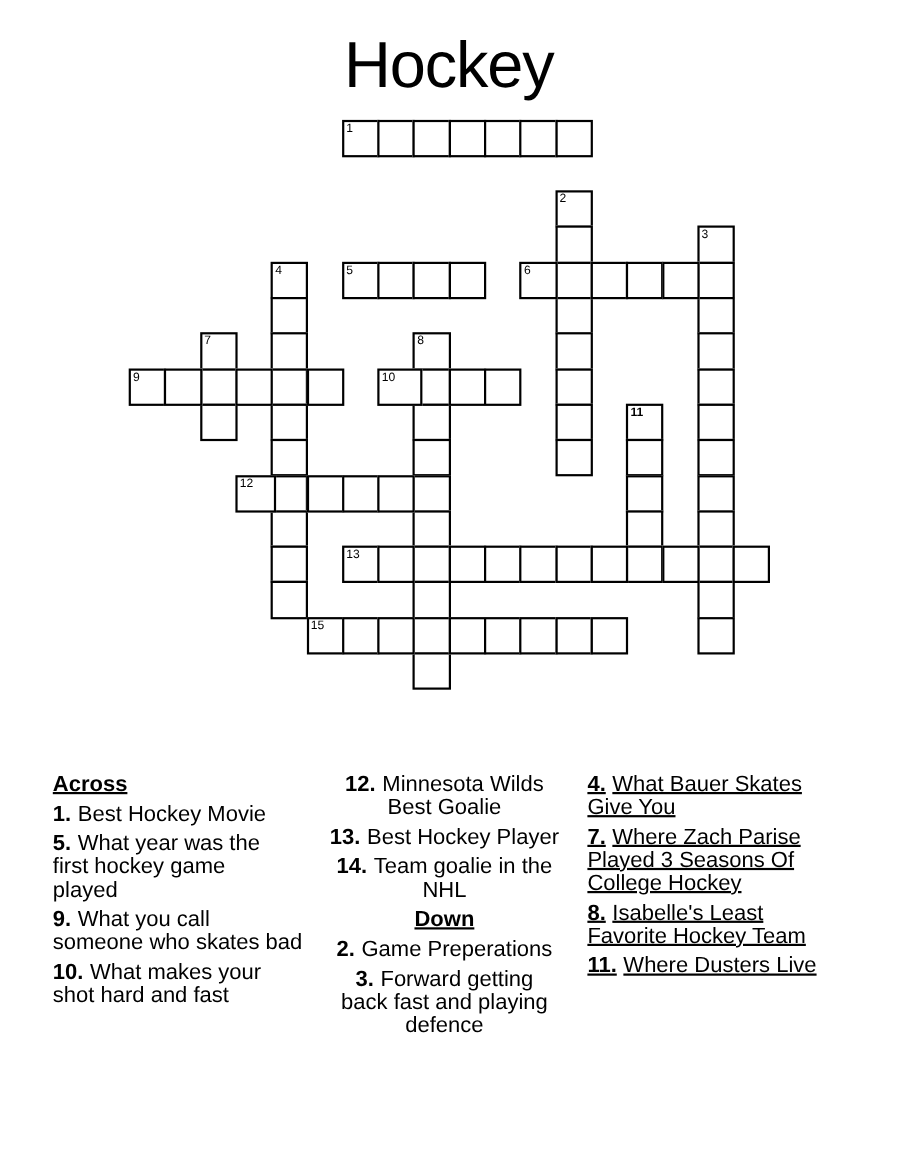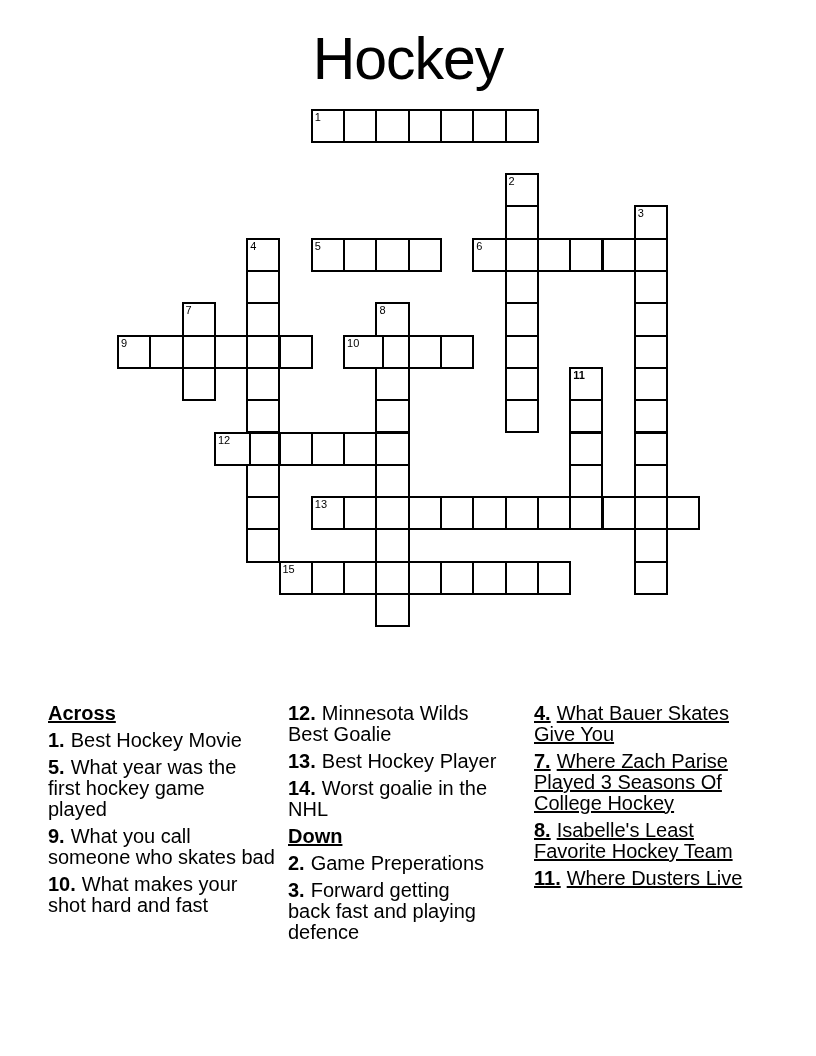--- a/index.html
+++ b/index.html
@@ -22,21 +22,21 @@
     border:2px solid var(--line,#000000);
     background:#ffffff;
   }
   .cell-num{
     position:absolute;top:0;left:2px;
     font-size:11px;line-height:13px;color:var(--ink,#000000);
   }
   .clues{position:absolute;left:0;top:703px;width:100%;}
   .clue-col{position:absolute;top:0;}
   .clue-col.c1{left:48px;width:240px;}
-  .clue-col.c2{left:288px;width:232px;}
+  .clue-col.c2{left:288px;width:232px;text-align:center;}
   .clue-col.c3{left:534px;width:242px;text-decoration:underline;}
   .clue-header{
     font-size:20px;line-height:21px;font-weight:bold;
     text-decoration:underline;
     margin:0 0 6px 0;
   }
   .clue-header:not(:first-child){margin-top:3px;}
   .clue{font-size:20px;line-height:21px;margin:0 0 6px 0;}
   .clue-num{font-weight:bold;margin-right:6px;}
   .clue-text{white-space:pre-line;}
@@ -176,21 +176,21 @@
 played</span></div>
         <div class="clue"><span class="clue-num">9.</span><span class="clue-text">What you call
 someone who skates bad</span></div>
         <div class="clue"><span class="clue-num">10.</span><span class="clue-text">What makes your
 shot hard and fast</span></div>
       </div>
     <div class="clue-col c2">
         <div class="clue"><span class="clue-num">12.</span><span class="clue-text">Minnesota Wilds
 Best Goalie</span></div>
         <div class="clue"><span class="clue-num">13.</span><span class="clue-text">Best Hockey Player</span></div>
-        <div class="clue"><span class="clue-num">14.</span><span class="clue-text">Worst goalie in the
+        <div class="clue"><span class="clue-num">14.</span><span class="clue-text">Team goalie in the
 NHL</span></div>
         <div class="clue-header">Down</div>
         <div class="clue"><span class="clue-num">2.</span><span class="clue-text">Game Preperations</span></div>
         <div class="clue"><span class="clue-num">3.</span><span class="clue-text">Forward getting
 back fast and playing
 defence</span></div>
       </div>
     <div class="clue-col c3">
         <div class="clue"><span class="clue-num">4.</span><span class="clue-text">What Bauer Skates
 Give You</span></div>

